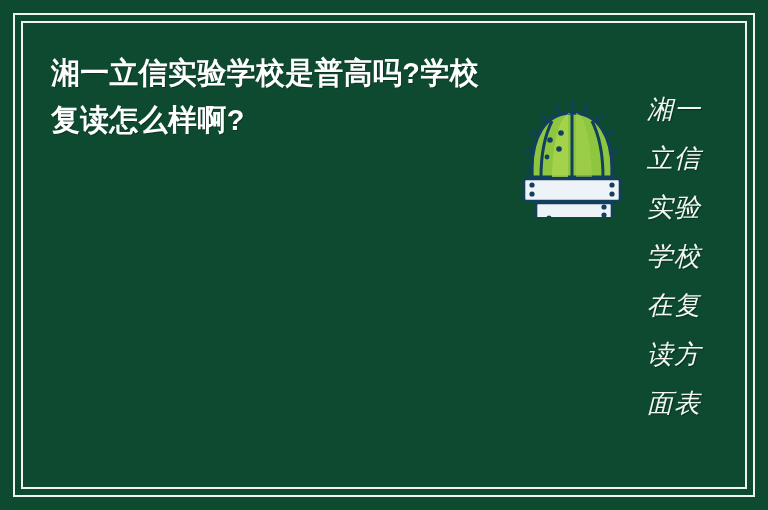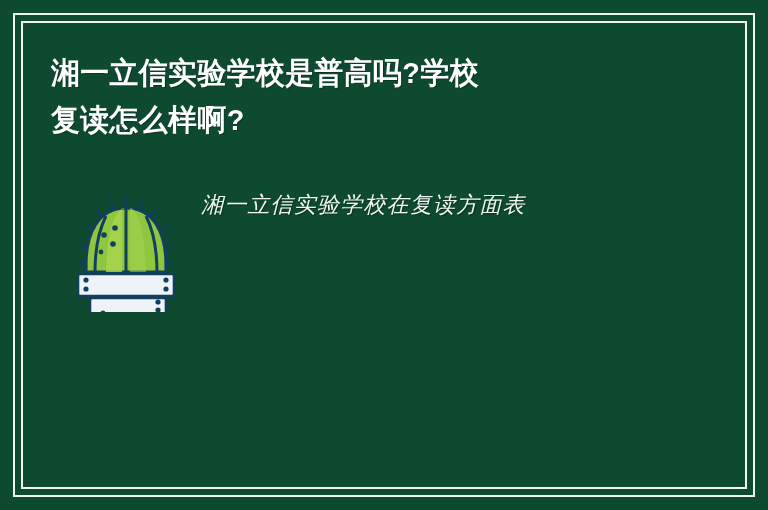--- a/index.html
+++ b/index.html
@@ -28,21 +28,21 @@
     border:2px solid #eef5f1;
     pointer-events:none;
   }
 
   
   .content{
     position:absolute;
     left:21px; top:21px; right:21px; bottom:21px;
     padding:28px 30px 0 30px;
     display:flex;
-    flex-direction:column;
+    flex-direction:row;
   }
 
   
   .headline{
     color:#ffffff;
     font-size:30px;
     font-weight:bold;
     line-height:1.58;
     letter-spacing:0.5px;
     font-stretch:condensed;
@@ -66,21 +66,21 @@
     flex:0 0 150px;
     display:flex;
     justify-content:center;
     padding-top:12px;
   }
 
   .article{
     flex:1 1 auto;
     color:#f2f7f3;
     font-family:"DejaVu Serif", serif;
-    font-size:22px;
+    font-size:26px;
     line-height:49px;
     letter-spacing:1.2px;
     font-style:italic;
     text-shadow:1px 1px 1px rgba(0,0,0,0.35);
     padding-right:14px;
   }
   .article p{ margin:0; }
 
   svg{ display:block; }
 </style>

